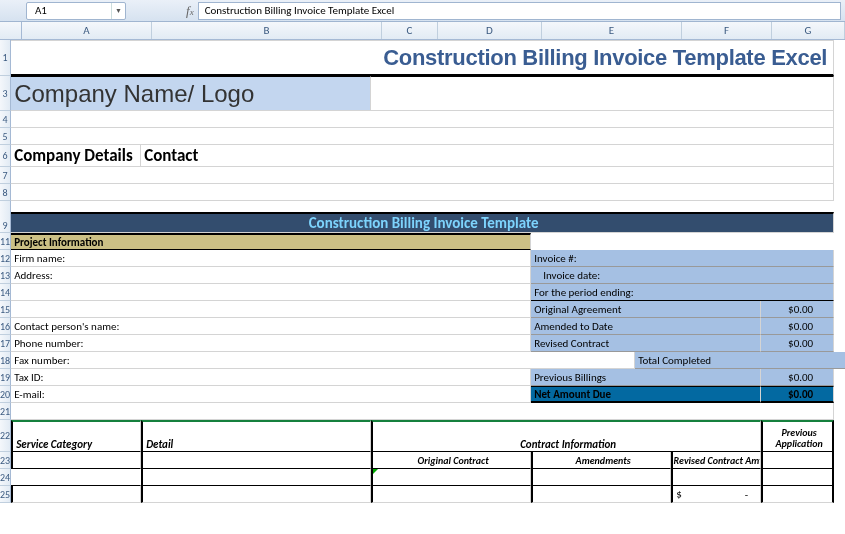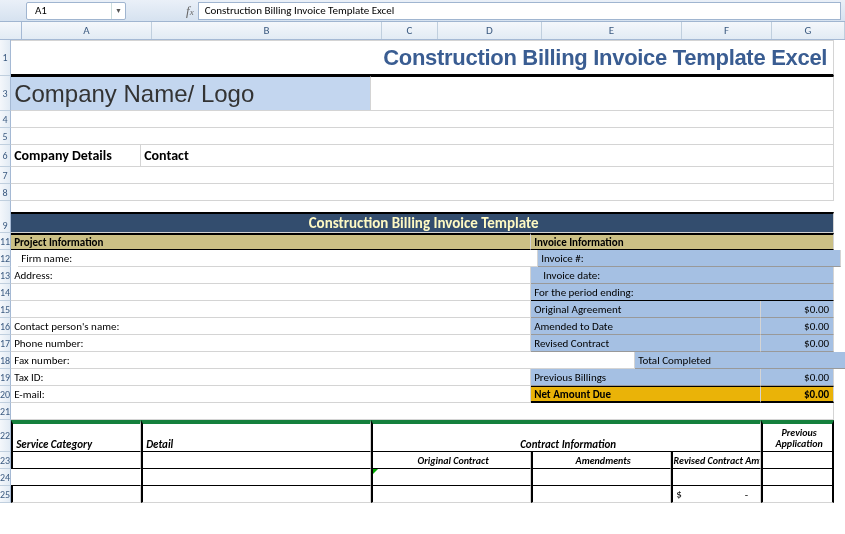--- a/index.html
+++ b/index.html
@@ -130,34 +130,34 @@
     }
     .company-name {
       background: #c3d6ef;
       color: #333;
       font-size: 24px;
       font-family: Arial, sans-serif;
       font-weight: normal;
       border-bottom: 1px solid #d4d4d4;
       border-top: 0.5px solid #000;
     }
-    .hdr-bold { font-weight: bold; font-size: 14px; }
+    .hdr-bold { font-weight: bold; font-size: 17px; }
     .blue-bar {
       background: #334d6e;
-      color: #fef9c3;
+      color: #7dd3fc;
       font-weight: bold;
       font-size: 15px;
       justify-content: center;
       border-top: 2px solid #000;
     }
     .khaki { background: #cbc085; font-weight: bold; border-top: 2px solid #000; border-bottom: 1px solid #000; }
     .blue-cell { background: #a5c0e3; border-bottom: 1px solid #999; }
-    .money { justify-content: flex-end; padding-right: 4px; }
-    .net-due { background: #eab308; font-weight: bold; border-top: 1.5px solid #000; border-bottom: 2px solid #000; }
-    .sec-hdr { font-weight: bold; font-style: italic; border-top: 4px solid #15803d; border-bottom: 1.5px solid #000; }
+    .money { justify-content: flex-end; padding-right: 20px; }
+    .net-due { background: #0369a1; font-weight: bold; border-top: 1.5px solid #000; border-bottom: 2px solid #000; }
+    .sec-hdr { font-weight: bold; font-style: italic; border-top: 2px solid #15803d; border-bottom: 1.5px solid #000; }
     .sub-hdr { font-weight: bold; font-style: italic; font-size: 10px; justify-content: center; border-bottom: 1.5px solid #000; }
     .thick-left { border-left: 2px solid #000; }
     .thick-right { border-right: 2px solid #000; }
     .thin-black-b { border-bottom: 1px solid #000; }
     .predesign { font-weight: bold; background: #86efac; border-bottom: 1px solid #000; margin-top: 16px;}
     .tiny-green-marker {
       position: relative;
     }
     .tiny-green-marker::after {
       content: '';
@@ -248,25 +248,24 @@
     <div class="row">
         <div class="cell wide"></div>
       </div>
 
     <div class="row row-9">
       <div class="cell blue-bar wide">Construction Billing Invoice Template</div>
     </div>
 
     <div class="row">
       <div class="cell khaki" style="width:520px;">Project Information</div>
-      <div class="cell khaki" style="width:303px;">Invoice Information</div>
-    </div>
-
-    <div class="row">
-      <div class="cell" style="width:520px;margin-left:7px;">Firm name:</div>
+    </div>
+
+    <div class="row">
+      <div class="cell" style="width:520px;">Firm name:</div>
       <div class="cell blue-cell" style="width:303px;">Invoice #:</div>
     </div>
 
     <div class="row">
       <div class="cell" style="width:520px;">Address:</div>
       <div class="cell blue-cell" style="width:303px;padding-left:12px;">Invoice date:</div>
     </div>
 
     <div class="row">
       <div class="cell" style="width:520px;"></div>

